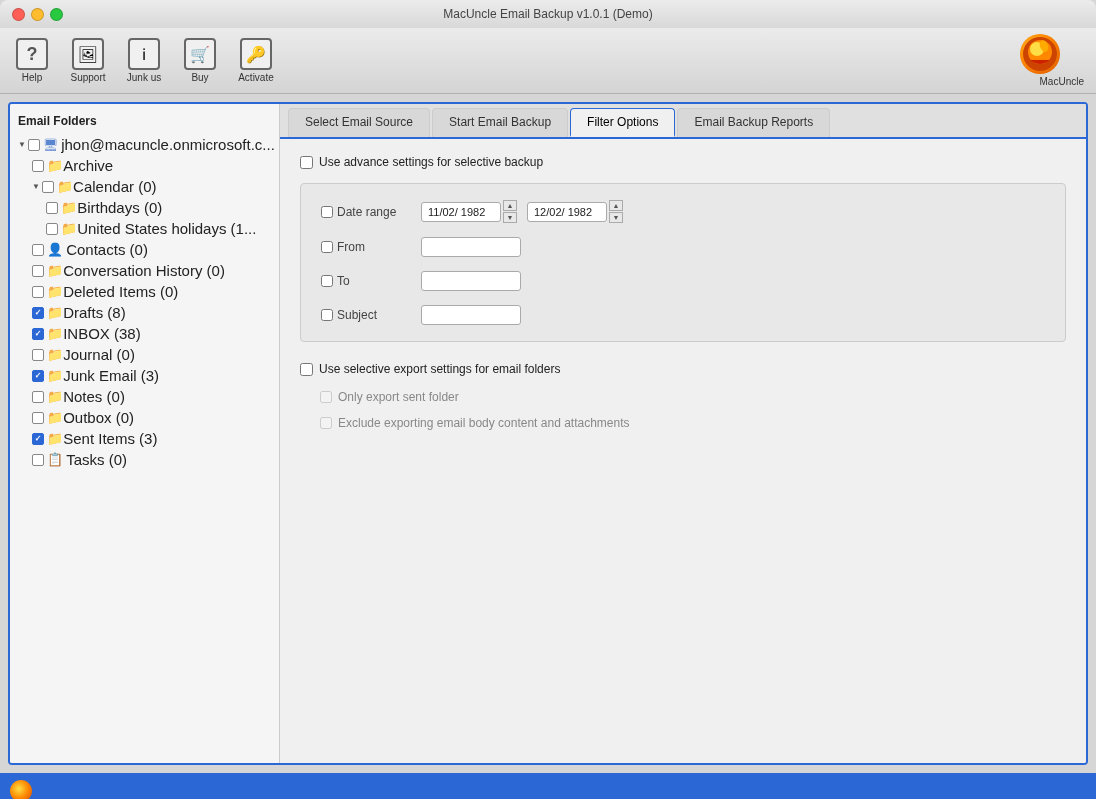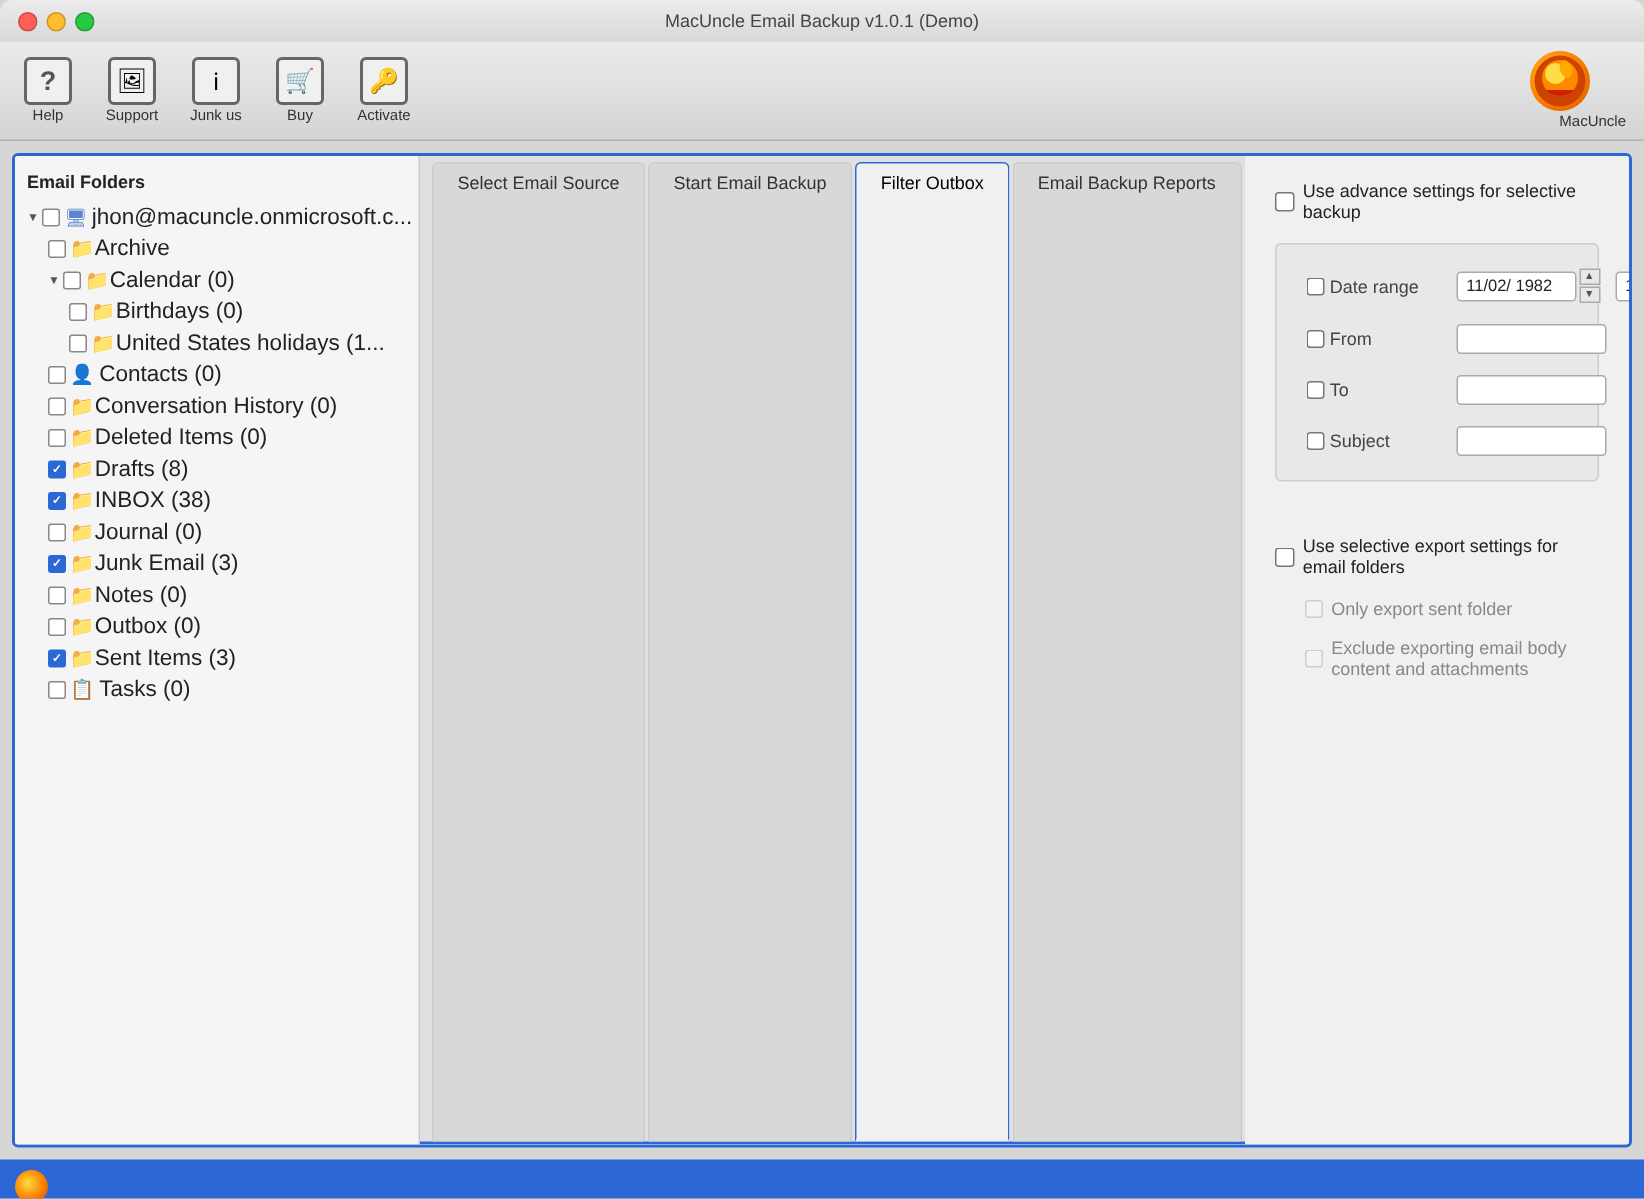--- a/index.html
+++ b/index.html
@@ -181,21 +181,21 @@
       flex-shrink: 0;
     }
     .indent-1 { padding-left: 8px; }
     .indent-2 { padding-left: 22px; }
     .indent-3 { padding-left: 36px; }
 
     
     .right-panel {
       flex: 1;
       display: flex;
-      flex-direction: row;
+      flex-direction: column;
       background: #f0f0f0;
       padding: 0;
     }
 
     
     .tabs {
       display: flex;
       background: #e0e0e0;
       border-bottom: 2px solid #2b68d6;
       padding-top: 4px;
@@ -240,21 +240,21 @@
     .section-label {
       font-size: 12px;
       color: #222;
     }
 
     .filter-box {
       border: 1px solid #ccc;
       border-radius: 4px;
       background: #e8e8e8;
       padding: 16px 20px;
-      margin-bottom: 36px;
+      margin-bottom: 20px;
     }
     .filter-row {
       display: flex;
       align-items: center;
       margin-bottom: 14px;
       gap: 10px;
     }
     .filter-row:last-child { margin-bottom: 0; }
     .filter-row .row-checkbox {
       display: flex;
@@ -500,21 +500,21 @@
     <div class="right-panel">
 
       <div class="tabs">
         <div class="tab">
           <span>Select Email Source</span>
         </div>
         <div class="tab">
           <span>Start Email Backup</span>
         </div>
         <div class="tab active">
-          <span>Filter Outbox</span>
+          <span>Filter Options</span>
         </div>
         <div class="tab">
           <span>Email Backup Reports</span>
         </div>
       </div>
 
       <div class="panel-body">
 
         <div class="section-checkbox">
           <input type="checkbox" id="adv-settings" style="">

